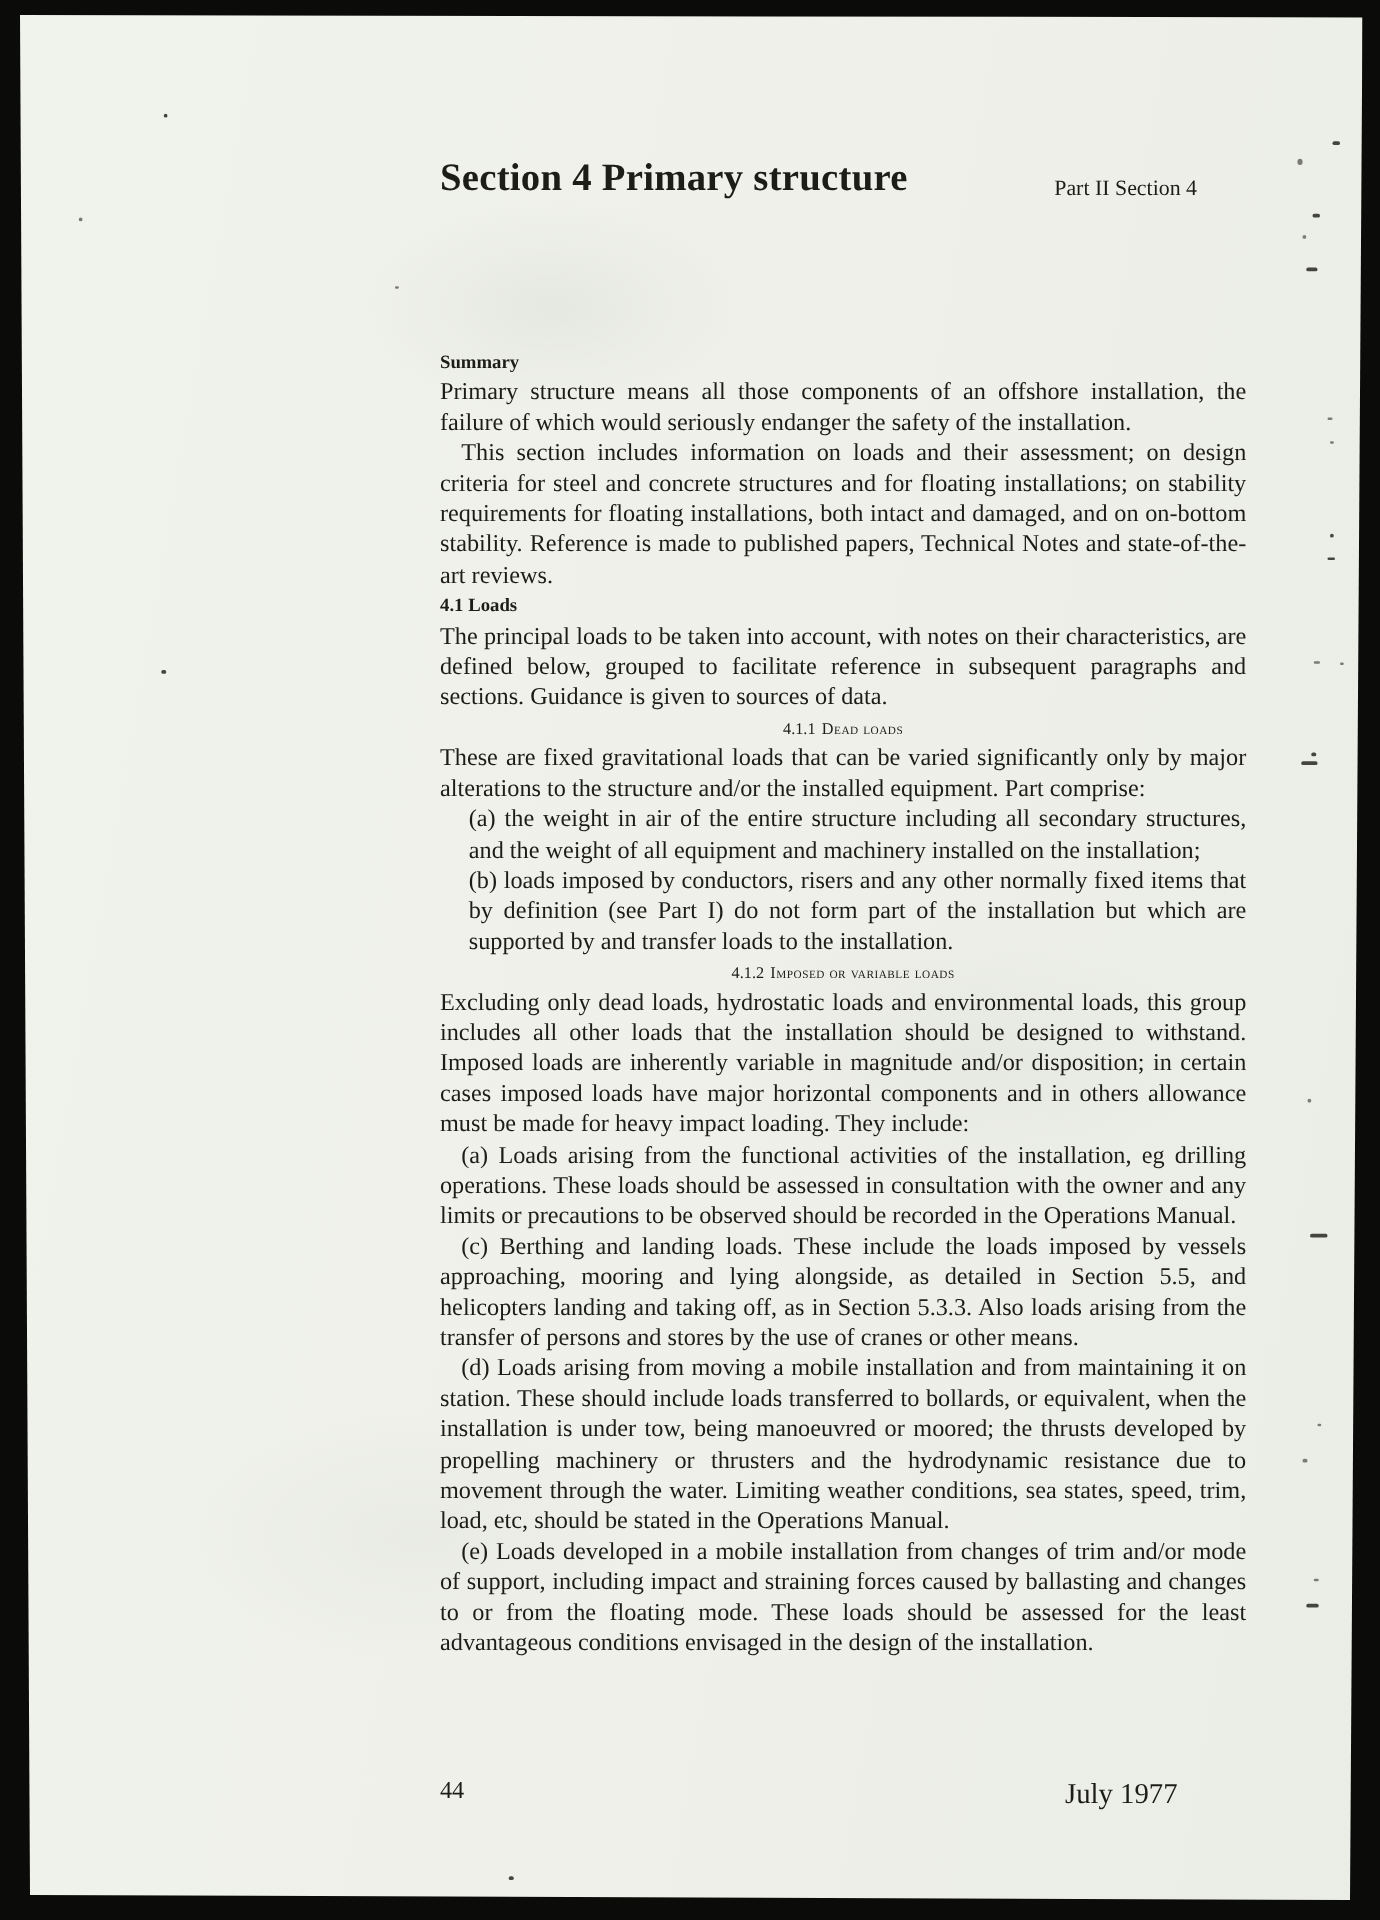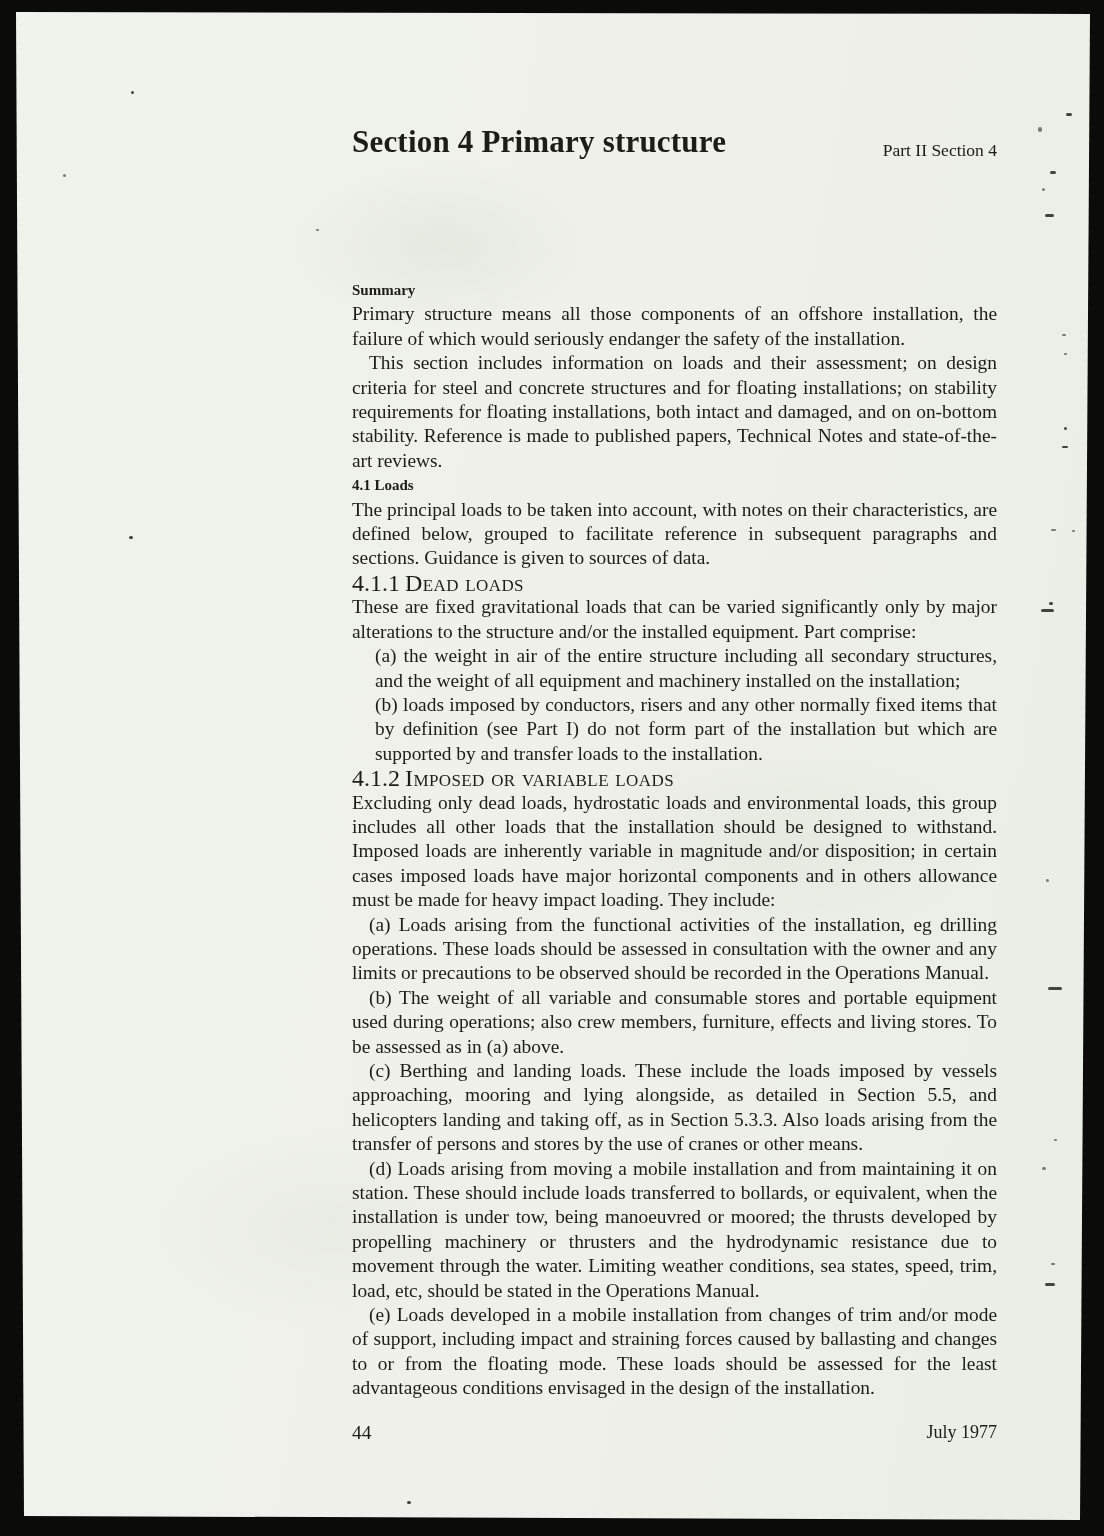--- a/index.html
+++ b/index.html
@@ -23,35 +23,35 @@
     background:
       radial-gradient(220px 120px at 40% 16%, rgba(190,196,182,.18), transparent 70%),
       radial-gradient(300px 160px at 70% 55%, rgba(190,196,182,.14), transparent 70%),
       radial-gradient(260px 140px at 30% 80%, rgba(190,196,182,.12), transparent 70%);
   }
   .title {
     position:absolute; left:352px; top:124px;
     font-size:31px; font-weight:bold; letter-spacing:.2px; white-space:nowrap;
   }
   .corner {
-    position:absolute; left:852px; top:140px; width:145px;
-    text-align:right; font-size:17.5px; white-space:nowrap;
+    position:absolute; left:828px; top:140px; width:145px;
+    text-align:center; font-size:17.5px; white-space:nowrap;
   }
   .content {
     position:absolute; left:352px; top:278px; width:645px;
     font-size:19.4px; line-height:24.4px; text-align:justify;
   }
   .content h2 { font-size:15px; font-weight:bold; text-align:left; }
-  .content h3 { font-size:24px; font-weight:normal; text-align:left;font-family:Liberation Serif, serif; }
+  .content h3 { font-size:13px; font-weight:normal; text-align:center;font-family:Liberation Serif, serif; }
   .mt { }
   .sc { font-variant:small-caps; letter-spacing:.4px; margin-left:5px; }
   .fi { text-indent:17px; }          
   .bi { padding-left:23px; }         
   .footer-num  { position:absolute; left:352px;  top:1422px; font-size:19.4px;font-family:Liberation Serif, serif; }
-  .footer-date { position:absolute; left:852px; top:1422px; width:145px; text-align:right; font-size:18px; }
+  .footer-date { position:absolute; left:852px; top:1422px; width:145px; font-size:23px; }
   
   .sp { position:absolute; background:#44453e; border-radius:2px; display:block; }
   .sp.lt { background:#7a7b72; }
 </style>
 </head>
 <body>
 
 <div class="paper"></div>
 
 <i class="sp" style="left:131px; top:91px;  width:3px;  height:3px;"></i>
@@ -93,20 +93,19 @@
   <p>The principal loads to be taken into account, with notes on their characteristics, are defined below, grouped to facilitate reference in subsequent paragraphs and sections. Guidance is given to sources of data.</p>
 
   <h3><span>4.1.1</span><span class="sc">Dead loads</span></h3>
   <p>These are fixed gravitational loads that can be varied significantly only by major alterations to the structure and/or the installed equipment. Part comprise:</p>
   <p class="bi">(a)  the weight in air of the entire structure including all secondary structures, and the weight of all equipment and machinery installed on the installation;</p>
   <p class="bi">(b)  loads imposed by conductors, risers and any other normally fixed items that by definition (see Part I) do not form part of the installation but which are supported by and transfer loads to the installation.</p>
 
   <h3><span>4.1.2</span><span class="sc">Imposed or variable loads</span></h3>
   <p>Excluding only dead loads, hydrostatic loads and environmental loads, this group includes all other loads that the installation should be designed to withstand. Imposed loads are inherently variable in magnitude and/or disposition; in certain cases imposed loads have major horizontal components and in others allowance must be made for heavy impact loading. They include:</p>
   <p class="fi">(a)  Loads arising from the functional activities of the installation, eg drilling operations. These loads should be assessed in consultation with the owner and any limits or precautions to be observed should be recorded in the Operations Manual.</p>
-  <p class="fi">(b)  The weight of all variable and consumable stores and portable equipment used during operations; also crew members, furniture, effects and living stores. To be assessed as in (a) above.</p>
   <p class="fi">(c)  Berthing and landing loads. These include the loads imposed by vessels approaching, mooring and lying alongside, as detailed in Section 5.5, and helicopters landing and taking off, as in Section 5.3.3. Also loads arising from the transfer of persons and stores by the use of cranes or other means.</p>
   <p class="fi">(d)  Loads arising from moving a mobile installation and from maintaining it on station. These should include loads transferred to bollards, or equivalent, when the installation is under tow, being manoeuvred or moored; the thrusts developed by propelling machinery or thrusters and the hydrodynamic resistance due to movement through the water. Limiting weather conditions, sea states, speed, trim, load, etc, should be stated in the Operations Manual.</p>
   <p class="fi">(e)  Loads developed in a mobile installation from changes of trim and/or mode of support, including impact and straining forces caused by ballasting and changes to or from the floating mode. These loads should be assessed for the least advantageous conditions envisaged in the design of the installation.</p>
 </main>
 
 <div class="footer-num">44</div>
 <div class="footer-date">July 1977</div>
 
 </body></html>

